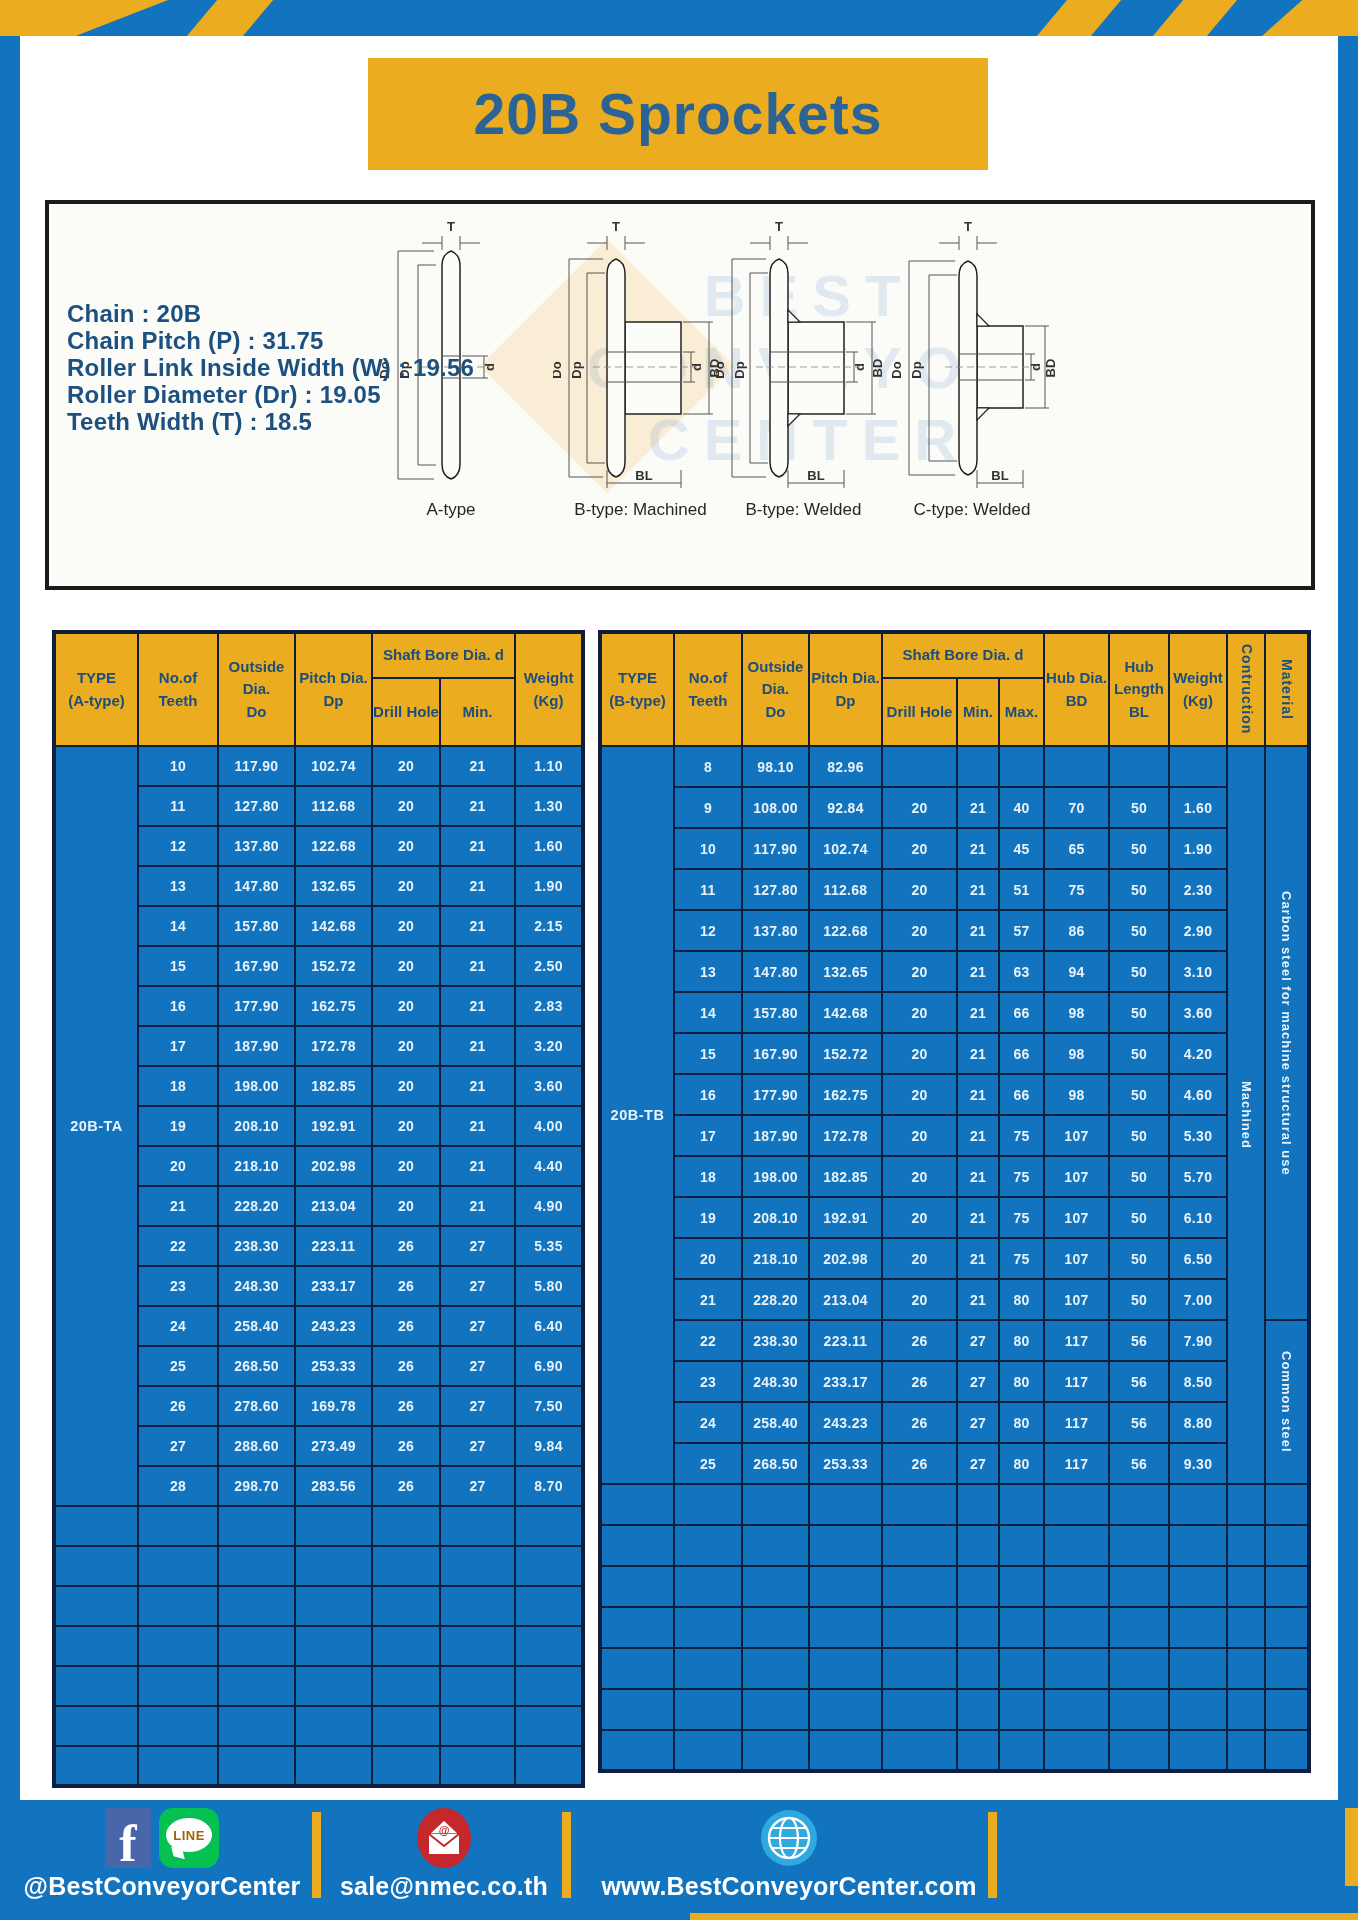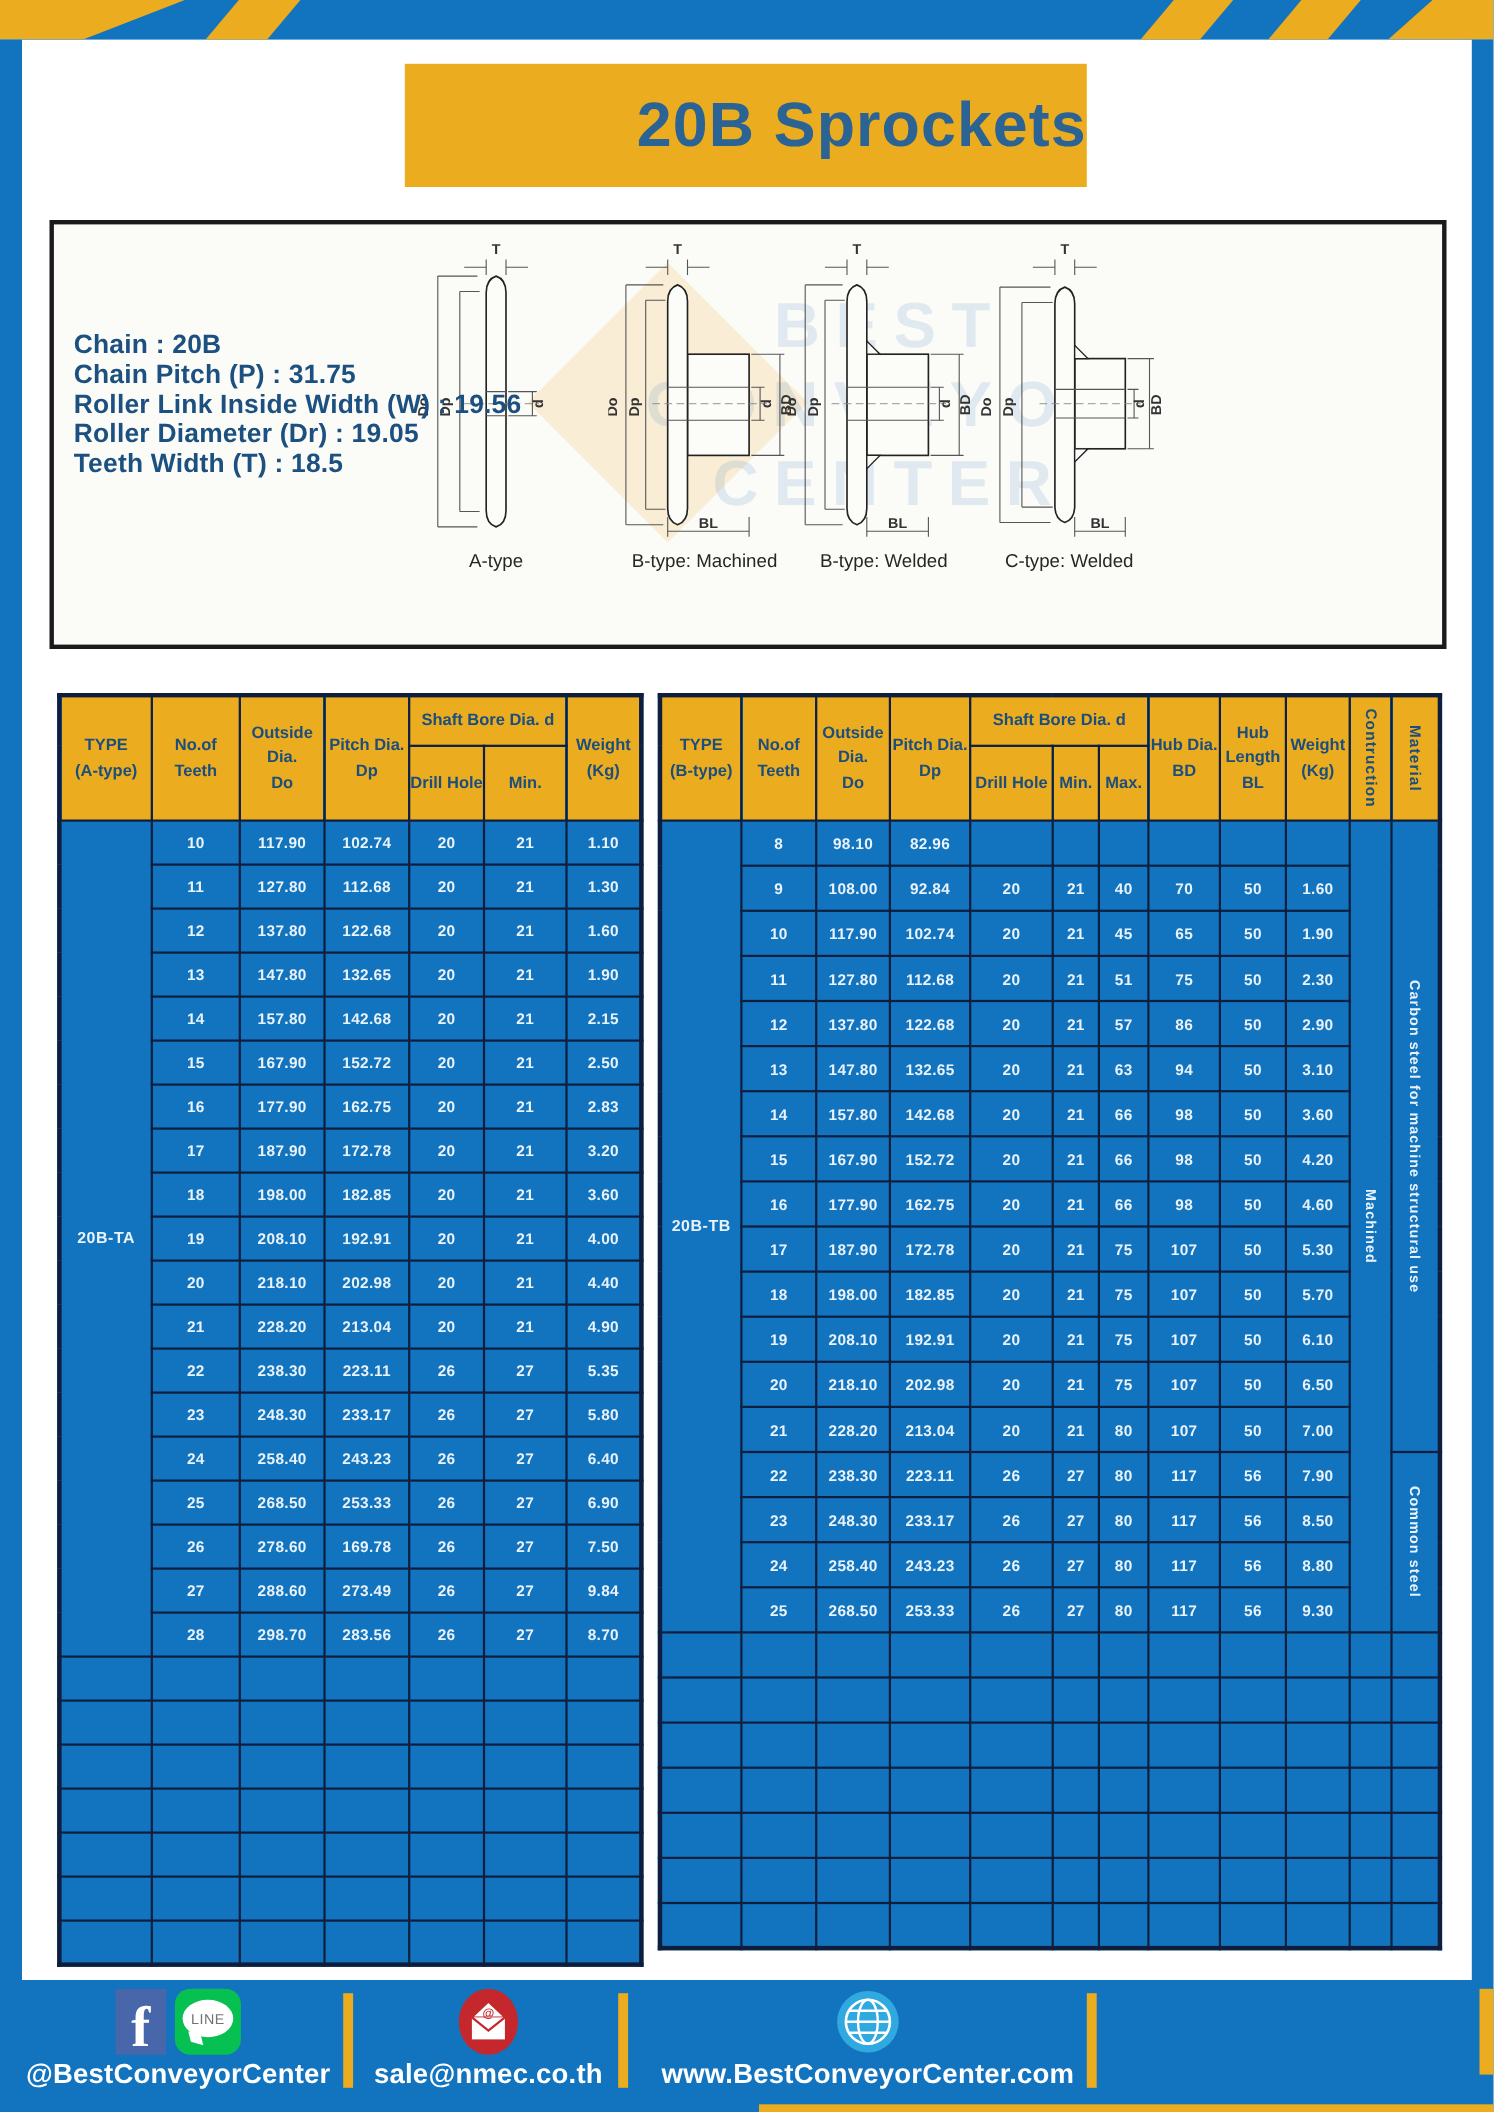--- a/index.html
+++ b/index.html
@@ -12,21 +12,21 @@
   .stripe{position:absolute;top:0;height:36px;background:#EBAC1F}
   .corner-left{left:0;width:168px;clip-path:polygon(0 0,100% 0,45% 100%,0 100%)}
   .stripe-l1{left:202px;width:56px;transform:skewX(-40deg)}
   .stripe-r1{left:1052px;width:54px;transform:skewX(-40deg)}
   .stripe-r2{left:1168px;width:54px;transform:skewX(-40deg)}
   .corner-right{right:0;width:96px;clip-path:polygon(42% 0,100% 0,100% 100%,0 100%)}
   .frame{position:absolute;top:36px;height:1764px;width:20px;background:#1273BE}
   .frame-left{left:0}.frame-right{right:0}
 
   
-  .title-box{position:absolute;left:368px;top:58px;width:620px;height:112px;background:#EBAC1F;display:flex;align-items:center;justify-content:flex-end}
+  .title-box{position:absolute;left:368px;top:58px;width:620px;height:112px;background:#EBAC1F;display:flex;align-items:center;justify-content:center}
   .title-box h1{font-size:57px;color:#2B6394;font-weight:bold;letter-spacing:1px}
 
   
   .spec-box{position:absolute;left:45px;top:200px;width:1270px;height:390px;background:#FBFBF8;border:4px solid #1b1b1b}
   .specs{position:absolute;left:18px;top:96px;z-index:3}
   .spec-line{font-size:24px;font-weight:bold;color:#1C5080;line-height:27px;letter-spacing:.2px}
   .wm-shape{position:absolute;left:468px;top:72px;width:180px;height:180px;background:rgba(240,170,40,.16);transform:rotate(45deg);z-index:1}
   .wm-text{position:absolute;left:520px;top:56px;width:480px;font-weight:bold;color:rgba(30,110,180,.12);letter-spacing:14px;font-size:58px;line-height:72px;z-index:1;text-align:center}
   .fig{position:absolute;top:16px;z-index:2;text-align:center}
   #fig-a{left:327px;width:150px}
@@ -63,21 +63,21 @@
   #fsec-web{left:588px;width:402px}
   #fsec-phone{left:1000px;width:340px}
   .f-icons{height:64px;display:flex;align-items:center;justify-content:center;gap:8px}
   .f-label{margin-top:2px;font-size:25px;font-weight:bold;color:#ffffff;letter-spacing:.2px;white-space:nowrap}
   .fdiv{position:absolute;top:12px;width:9px;height:86px;background:#EBAC1F}
   #fdiv-1{left:312px}#fdiv-2{left:562px}#fdiv-3{left:988px}
   .fb-icon{width:46px;height:60px;background:#4867AA;display:flex;align-items:flex-end;justify-content:center}
   .fb-icon span{font-size:52px;line-height:.9;font-weight:bold;color:#fff;font-family:"Liberation Serif",serif}
   .line-icon{width:60px;height:60px;background:#06C152;border-radius:14px;position:relative}
   .line-bubble{position:absolute;left:7px;top:10px;width:46px;height:34px;background:#fff;border-radius:50%;display:flex;align-items:center;justify-content:center}
-  .line-bubble span{color:#737373;font-size:13px;font-weight:normal;letter-spacing:.5px}
+  .line-bubble span{color:#a16207;font-size:13px;font-weight:bold;letter-spacing:.5px}
   .line-tail{position:absolute;left:14px;top:40px;width:10px;height:10px;background:#fff;transform:skewX(30deg) rotate(18deg)}
   .accent-right{position:absolute;right:0;top:8px;width:13px;height:78px;background:#EBAC1F}
   .accent-bottom{position:absolute;left:690px;bottom:0;width:668px;height:7px;background:#EBAC1F}
 </style>
 </head>
 <body>
 
 <div class="page">
 
   <div class="topbar">

